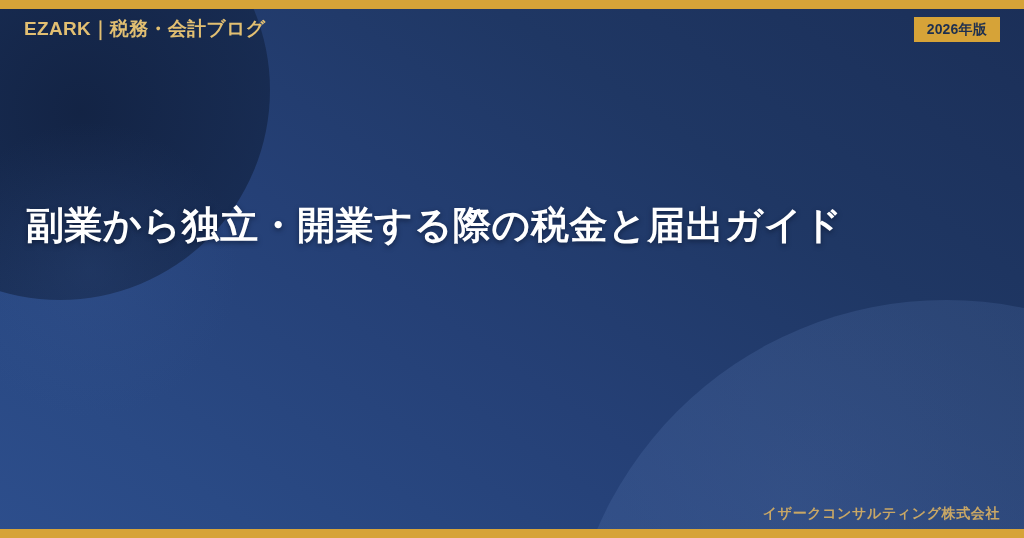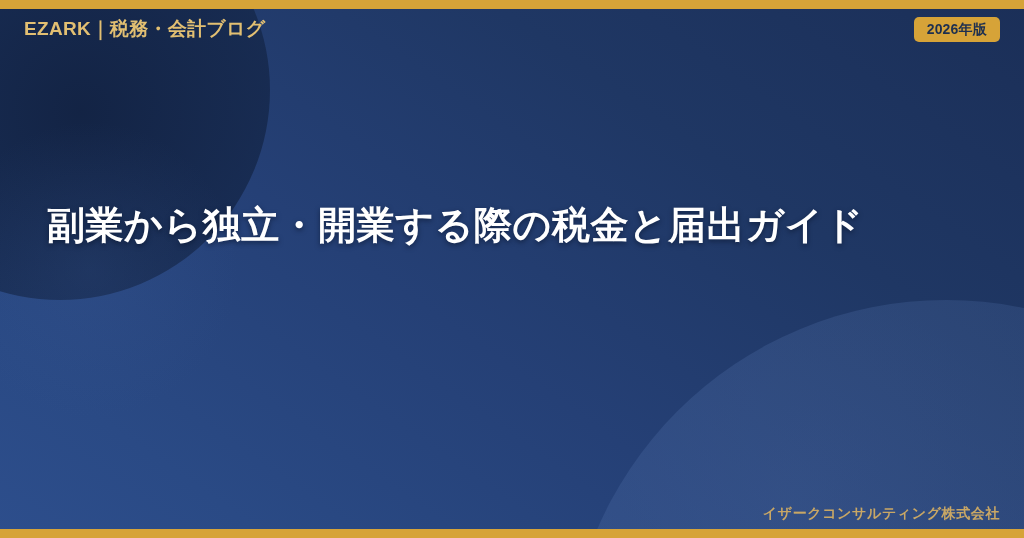--- a/index.html
+++ b/index.html
@@ -69,33 +69,33 @@
   .year-badge {
     position: absolute;
     right: 24px;
     top: 17px;
     height: 25px;
     padding: 0 13px;
     display: flex;
     align-items: center;
     justify-content: center;
     box-sizing: border-box;
-    border-radius: 5px;
+    border-radius: 0;
     background: #d6a338;
     color: #1d2f4f;
     font-size: 14px;
     font-weight: 700;
     letter-spacing: 0.2px;
     white-space: nowrap;
   }
 
   
   .title-block {
     position: absolute;
-    left: 47px;
+    left: 26px;
     top: 196px;
     width: 950px;
   }
   .title-line {
     color: #ffffff;
     font-size: 38px;
     font-weight: 700;
     line-height: 59px;
     letter-spacing: 0.5px;
     text-shadow: 0 2px 5px rgba(8,16,36,0.55);

